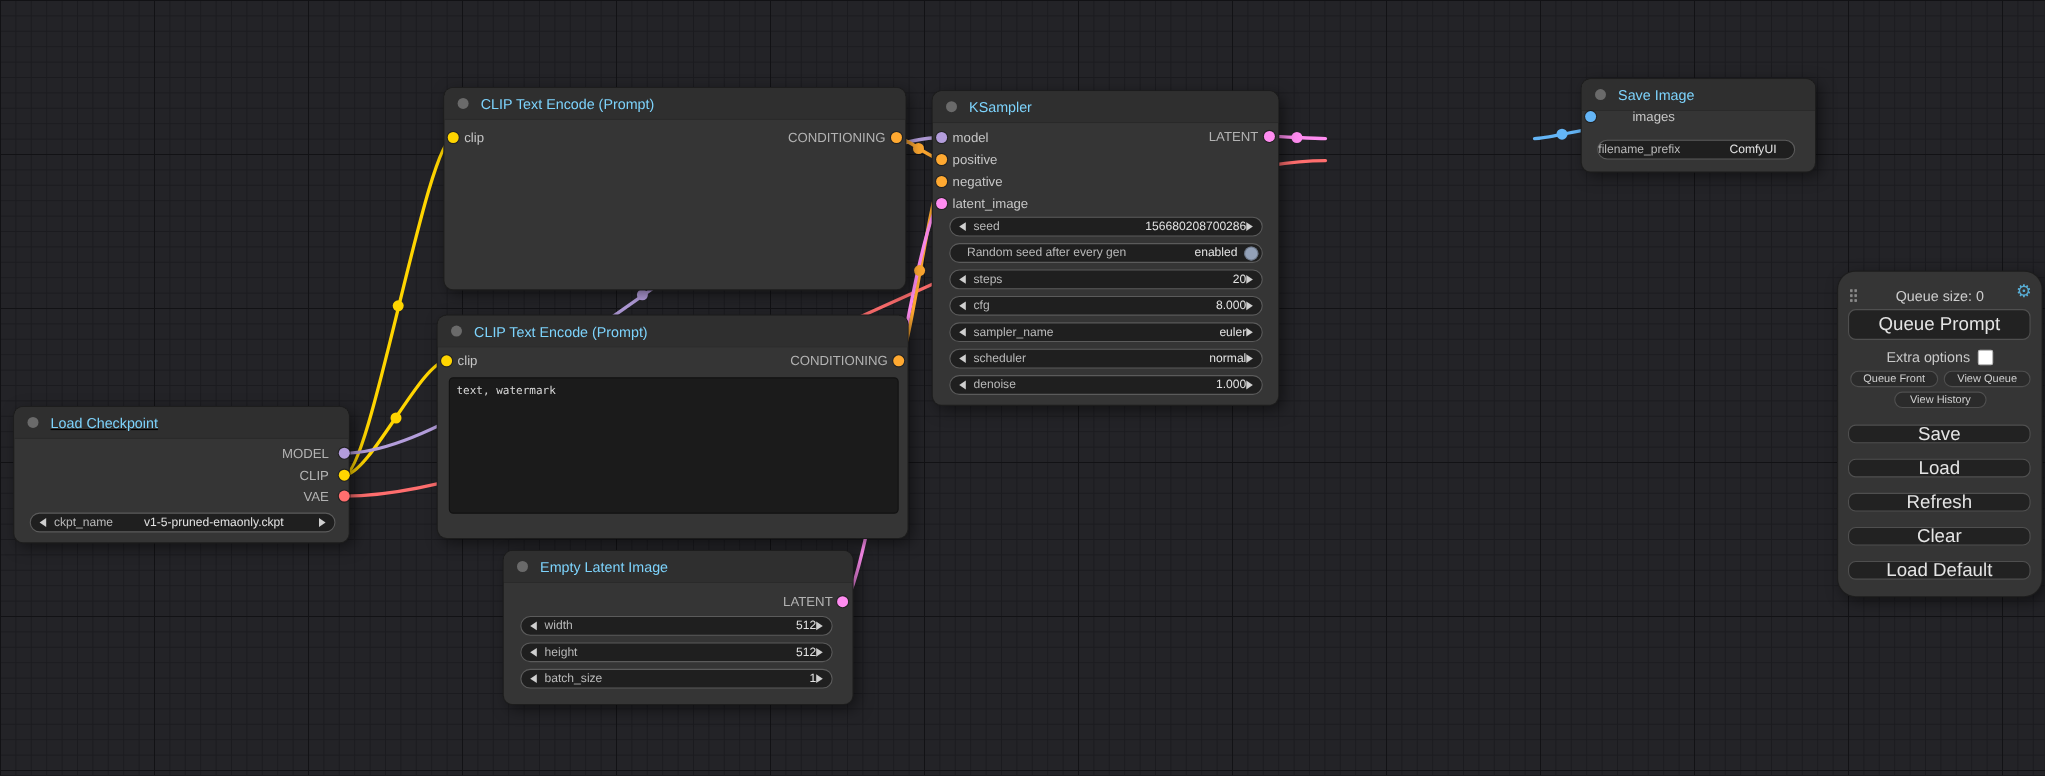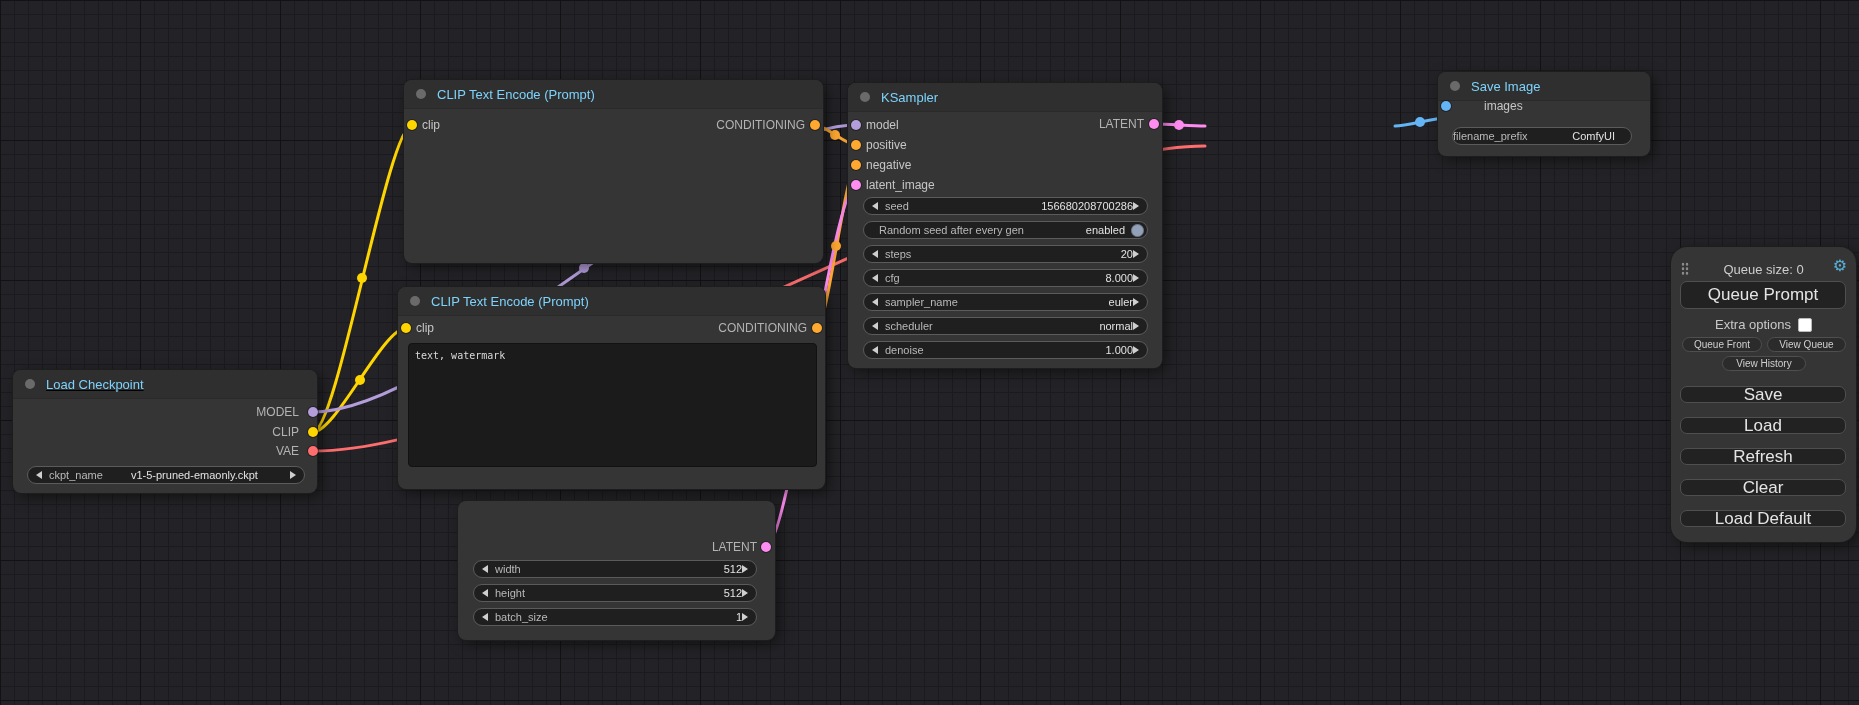--- a/index.html
+++ b/index.html
@@ -175,20 +175,24 @@
     </div>
     <div class="widget" style="left:15px;top:258px;width:285px;">
       <span class="arrow-l"></span>
       <span class="wlabel">denoise</span>
       <span class="wvalue">1.000</span>
       <span class="arrow-r"></span>
     </div>
   </div>
 
   <div class="node" style="left:458px;top:501px;width:317px;height:139px;">
+    <div class="ntitle">
+      <span class="tdot"></span>
+      <span>Empty Latent Image</span>
+    </div>
     <span class="out-label" style="top:46px;">LATENT</span>
     <span class="dot c-latent" style="left:308px;top:46px;"></span>
     <div class="widget" style="left:15px;top:59px;width:284px;">
       <span class="arrow-l"></span>
       <span class="wlabel">width</span>
       <span class="wvalue">512</span>
       <span class="arrow-r"></span>
     </div>
     <div class="widget" style="left:15px;top:83px;width:284px;">
       <span class="arrow-l"></span>

